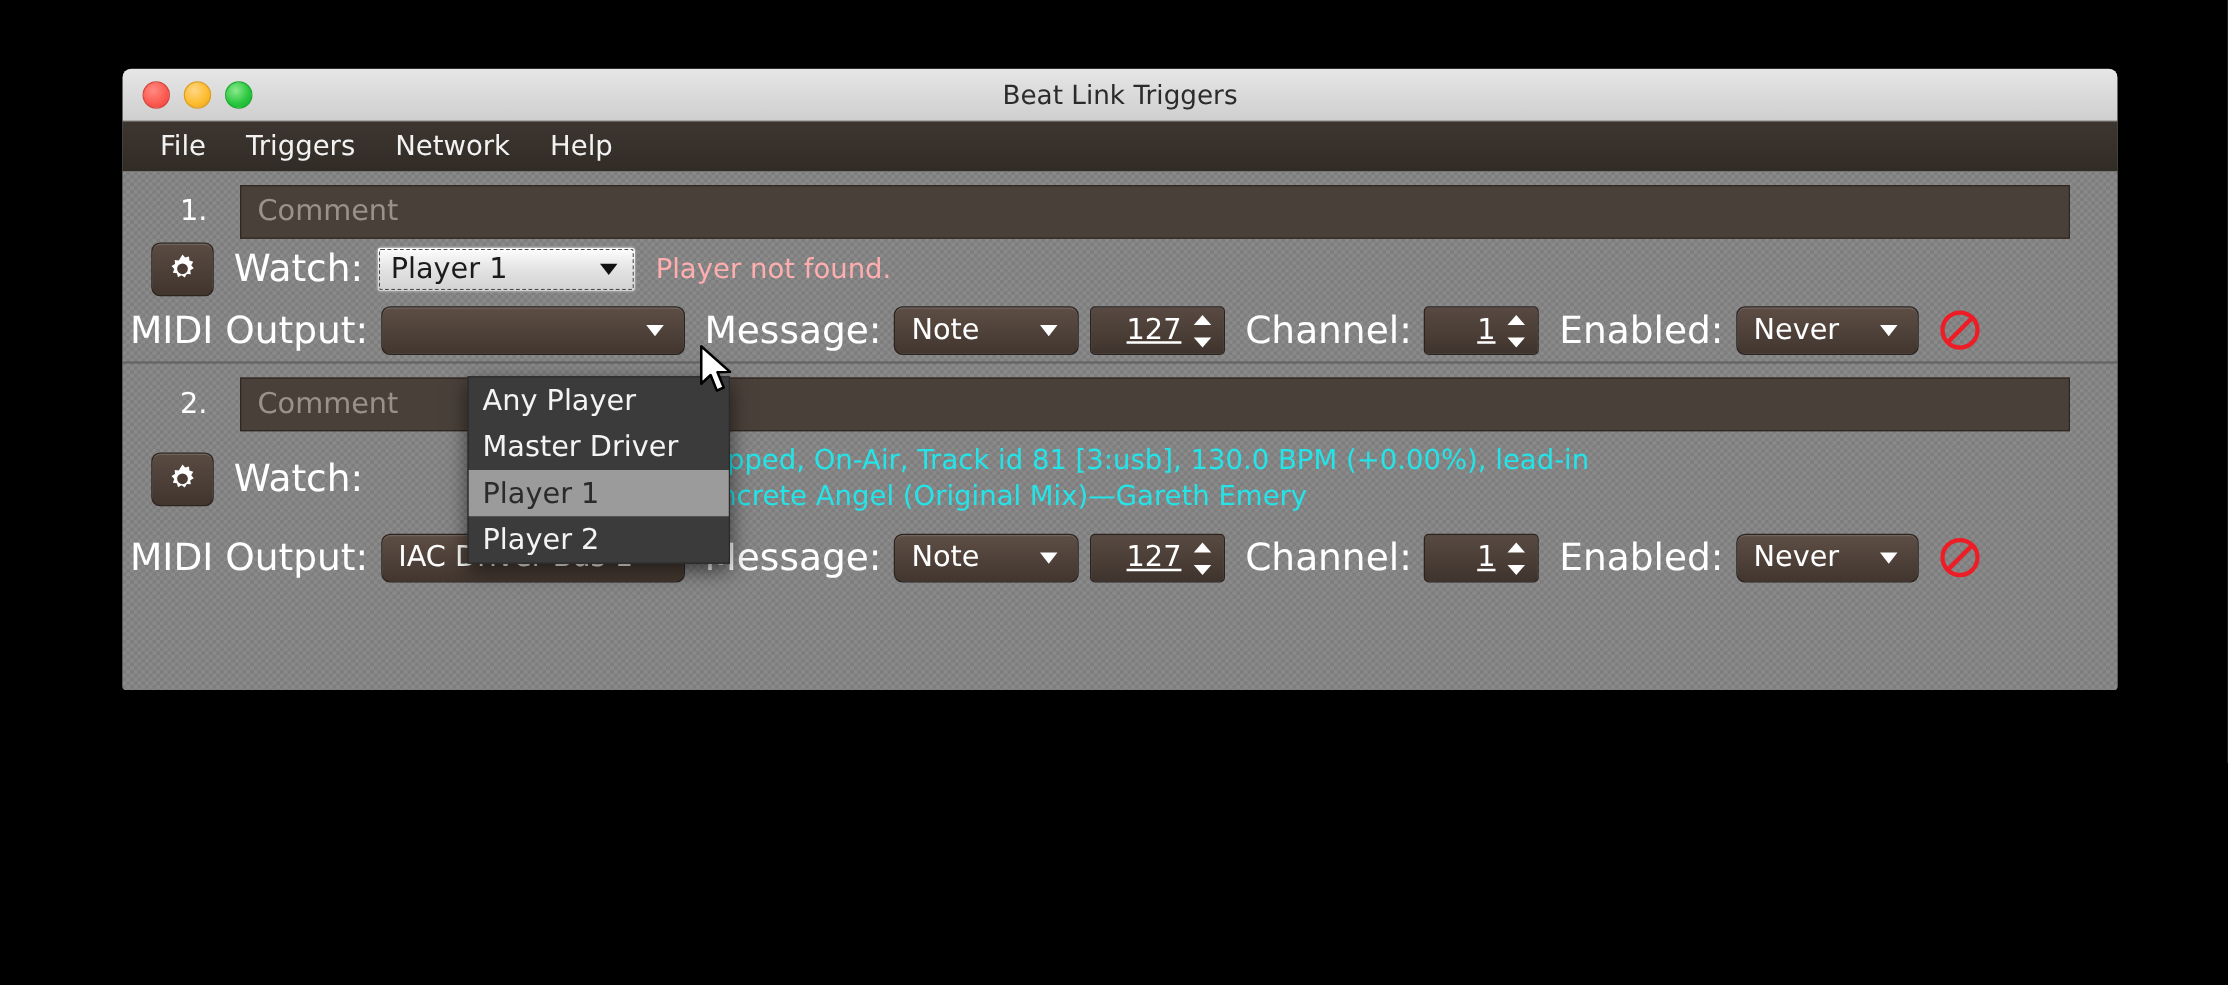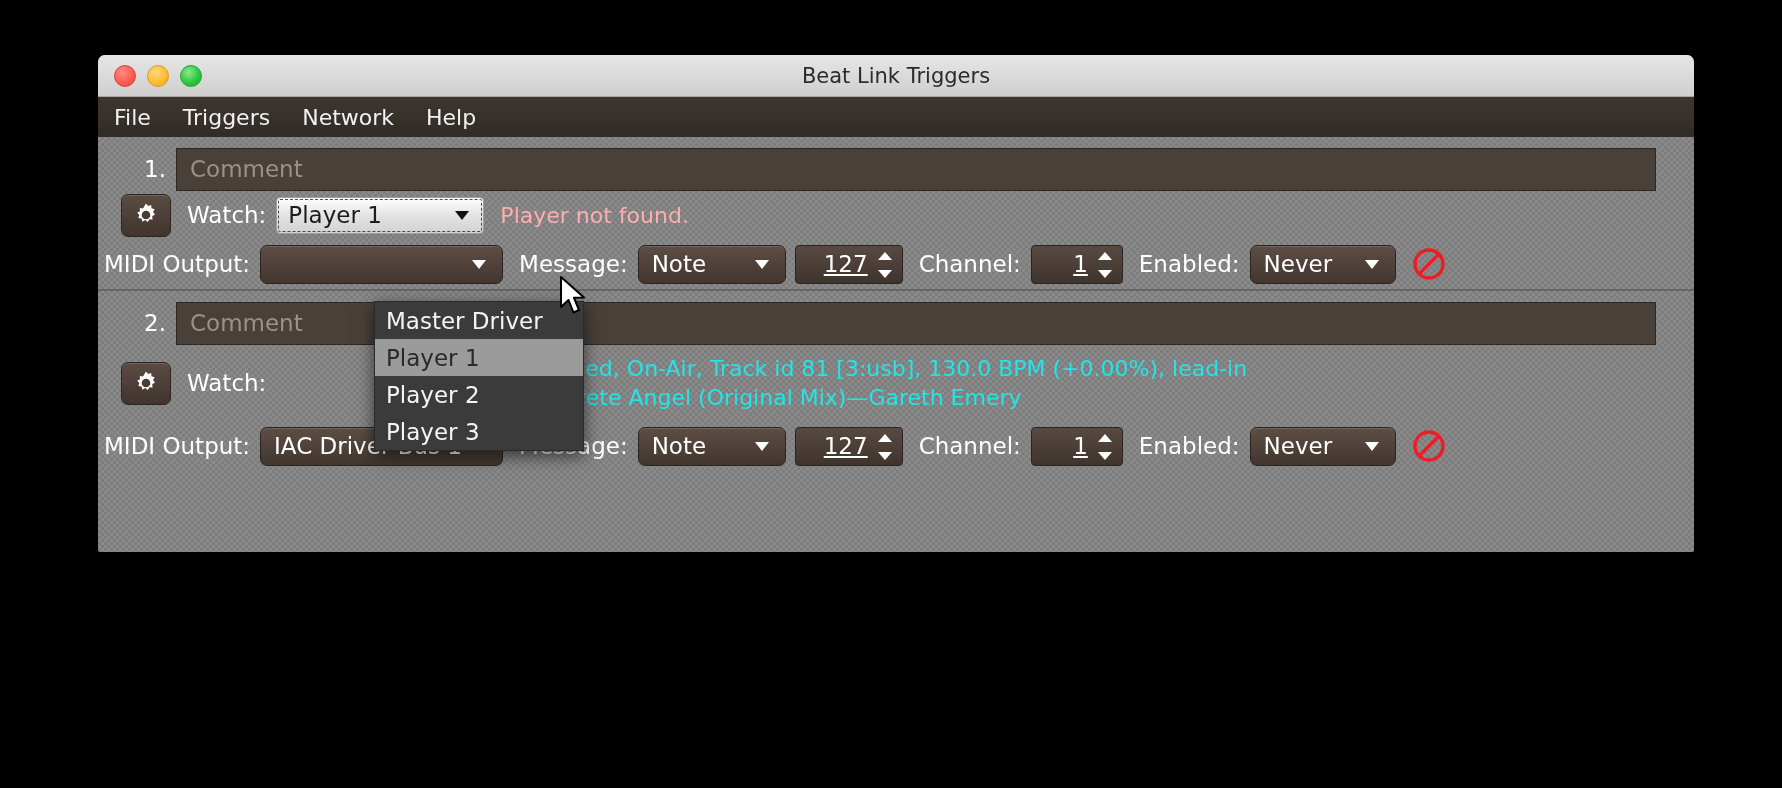--- a/index.html
+++ b/index.html
@@ -31,21 +31,21 @@
   .l-yel{background:radial-gradient(circle at 38% 32%,#ffd684,#febc2e 58%,#dfa023);border:1px solid #dba023;}
   .l-grn{background:radial-gradient(circle at 38% 32%,#8ce98b,#29c63f 58%,#18ac2f);border:1px solid #1aac2e;}
   .wtitle{
     width:100%;text-align:center;font-size:21px;color:#2b2b2b;
     font-family:"DejaVu Sans","Liberation Sans",sans-serif;
   }
 
   
   .menubar{
     height:41px;background:linear-gradient(#3d3630,#312b26);
-    display:flex;align-items:center;gap:0;
+    display:flex;align-items:center;padding-left:14px;gap:0;
     border-bottom:1px solid #241f1b;
   }
   .menuitem{
     color:#f2f2f2;font-size:22px;padding:2px 16px;white-space:nowrap;
   }
 
   
   .content{
     position:absolute;top:82px;left:0;right:0;bottom:0;
     background-color:#8a8a8a;
@@ -62,34 +62,34 @@
 
   .comment-row{display:flex;align-items:center;height:44px;padding-top:10px;}
   .trig-num{
     width:68px;text-align:right;padding-right:10px;
     color:#ffffff;font-size:23px;
   }
   .comment-field{
     flex:1;margin-right:38px;height:41px;
     background:#4a403a;border:1px solid #2f2723;
     display:flex;align-items:center;padding-left:13px;
-    font-size:23px;color:#9a9188;
+    font-size:23px;color:#9a9188;margin-left:16px;
   }
   .comment-field.placeholder{color:#9a9188;}
 
   .watch-row{display:flex;align-items:center;height:48px;padding-left:23px;gap:0;}
   .gearbtn{
     width:48px;height:41px;border-radius:7px;
     background:linear-gradient(#5a4b42,#41352e);
     border:1px solid #2c241f;
     display:flex;align-items:center;justify-content:center;
     box-shadow:inset 0 1px 0 rgba(255,255,255,.14);
   }
   .label{
-    color:#ffffff;font-size:23px;padding:0 10px 0 16px;white-space:nowrap;
+    color:#ffffff;font-size:30px;padding:0 10px 0 16px;white-space:nowrap;
   }
 
   
   .combo-light{
     position:relative;width:208px;height:37px;border-radius:4px;
     background:linear-gradient(#ffffff,#e2e2e2 52%,#d2d2d2);
     border:1px solid #9c9c9c;
     outline:1px dashed #4a4a4a;outline-offset:-3px;
     display:flex;align-items:center;
     padding-left:11px;box-sizing:border-box;
@@ -348,24 +348,24 @@
           <svg width="34" height="34" viewBox="0 0 34 34">
             <circle cx="17" cy="17" r="14" fill="none" stroke="#ee1c25" stroke-width="3.4"></circle>
             <line x1="7.5" y1="26.5" x2="26.5" y2="7.5" stroke="#ee1c25" stroke-width="3.4"></line>
           </svg>
         </span>
       </div>
     </div>
   </div>
 
   <div id="popup">
+    <div class="popitem">Any Player</div>
     <div class="popitem">Master Driver</div>
     <div class="popitem selected">Player 1</div>
     <div class="popitem">Player 2</div>
-    <div class="popitem">Player 3</div>
   </div>
 
   <span id="cursor">
     <svg width="30" height="42" viewBox="0 0 30 42">
       <path d="M2 1 L2 31 L9.5 24 L14.5 36.5 L20 34 L15 21.8 L25 21.5 Z" fill="#ffffff" stroke="#000000" stroke-width="2" stroke-linejoin="round"></path>
     </svg>
   </span>
 
 </div>
 

